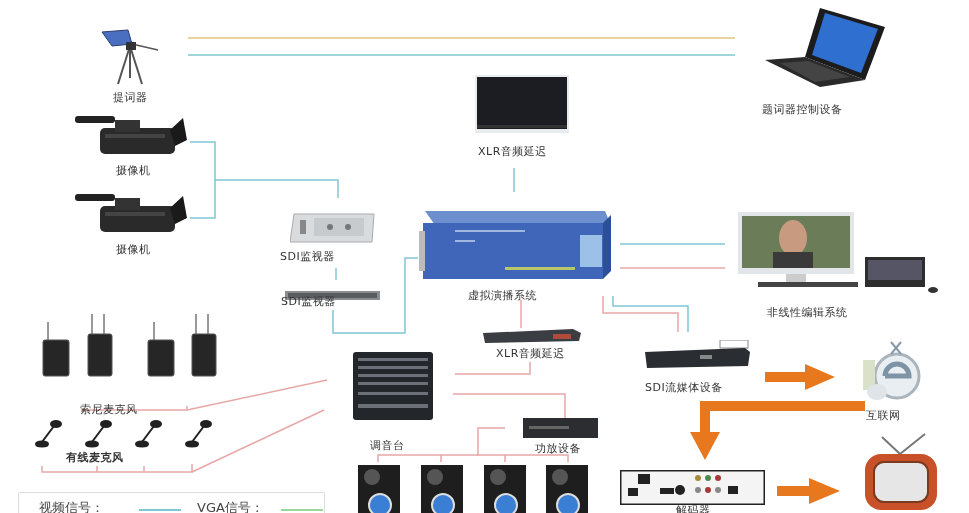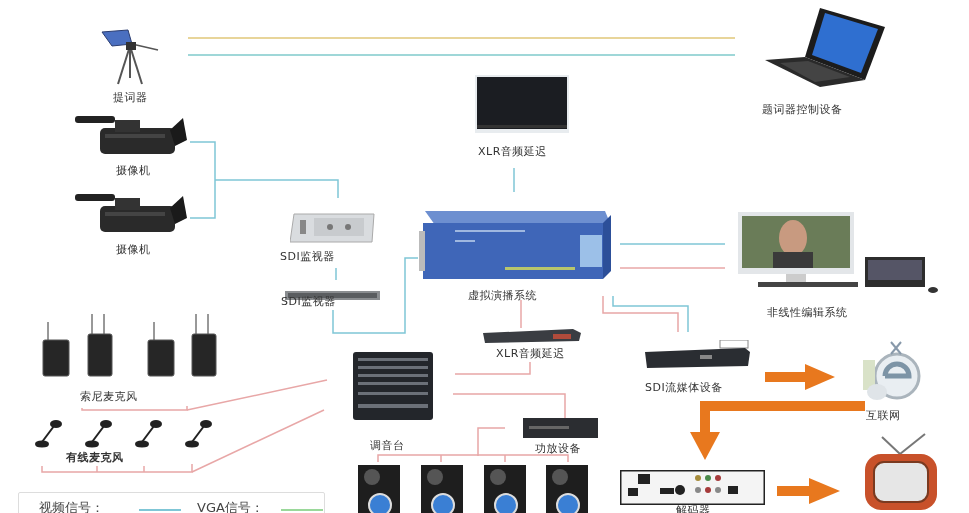--- a/index.html
+++ b/index.html
@@ -182,21 +182,21 @@
       <line x1="64" y1="4" x2="64" y2="24" stroke="#333"></line>
       <rect x="48" y="24" width="24" height="42" rx="2"></rect>
       <line x1="114" y1="12" x2="114" y2="30" stroke="#333"></line>
       <rect x="108" y="30" width="26" height="36" rx="2"></rect>
       <line x1="156" y1="4" x2="156" y2="24" stroke="#333"></line>
       <line x1="168" y1="4" x2="168" y2="24" stroke="#333"></line>
       <rect x="152" y="24" width="24" height="42" rx="2"></rect>
     </g>
   </svg>
 </div>
-<div class="lbl" style="left:80px;top:389px;">索尼麦克风</div>
+<div class="lbl" style="left:80px;top:402px;">索尼麦克风</div>
 
 <div class="dev" style="left:34px;top:418px;width:190px;height:30px;">
   <svg width="190" height="30">
     <g stroke="#222" stroke-width="2" fill="#222">
       <line x1="8" y1="24" x2="20" y2="8"></line>
         <ellipse cx="22" cy="6" rx="5" ry="3"></ellipse>
         <ellipse cx="8" cy="26" rx="6" ry="2.5"></ellipse>
       <line x1="58" y1="24" x2="70" y2="8"></line>
         <ellipse cx="72" cy="6" rx="5" ry="3"></ellipse>
         <ellipse cx="58" cy="26" rx="6" ry="2.5"></ellipse>

